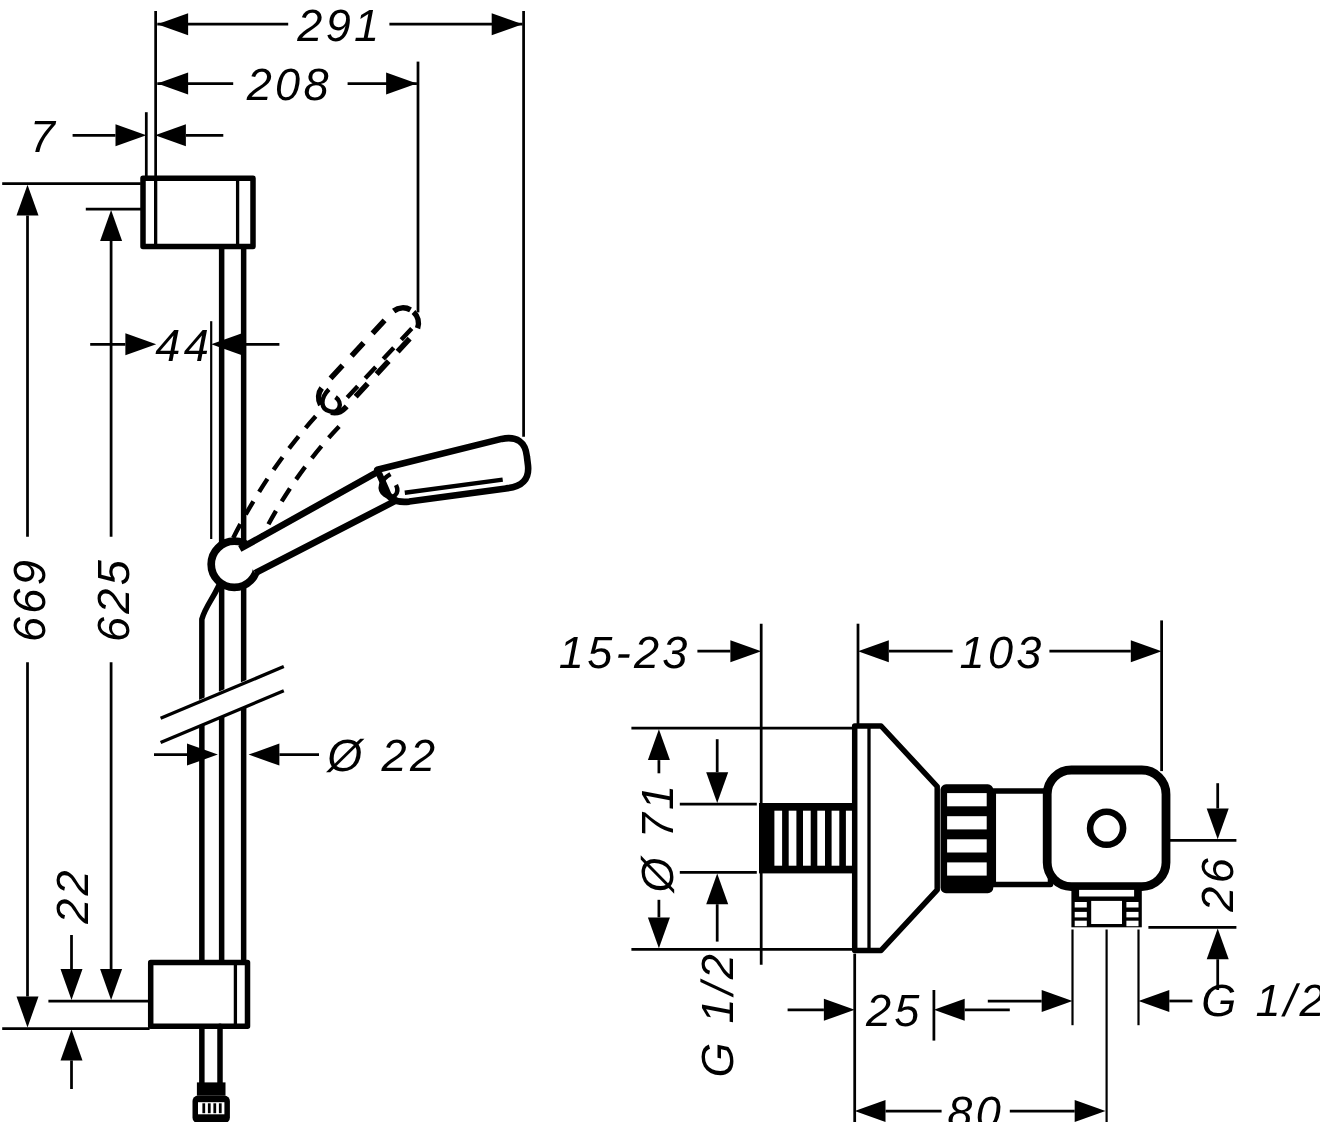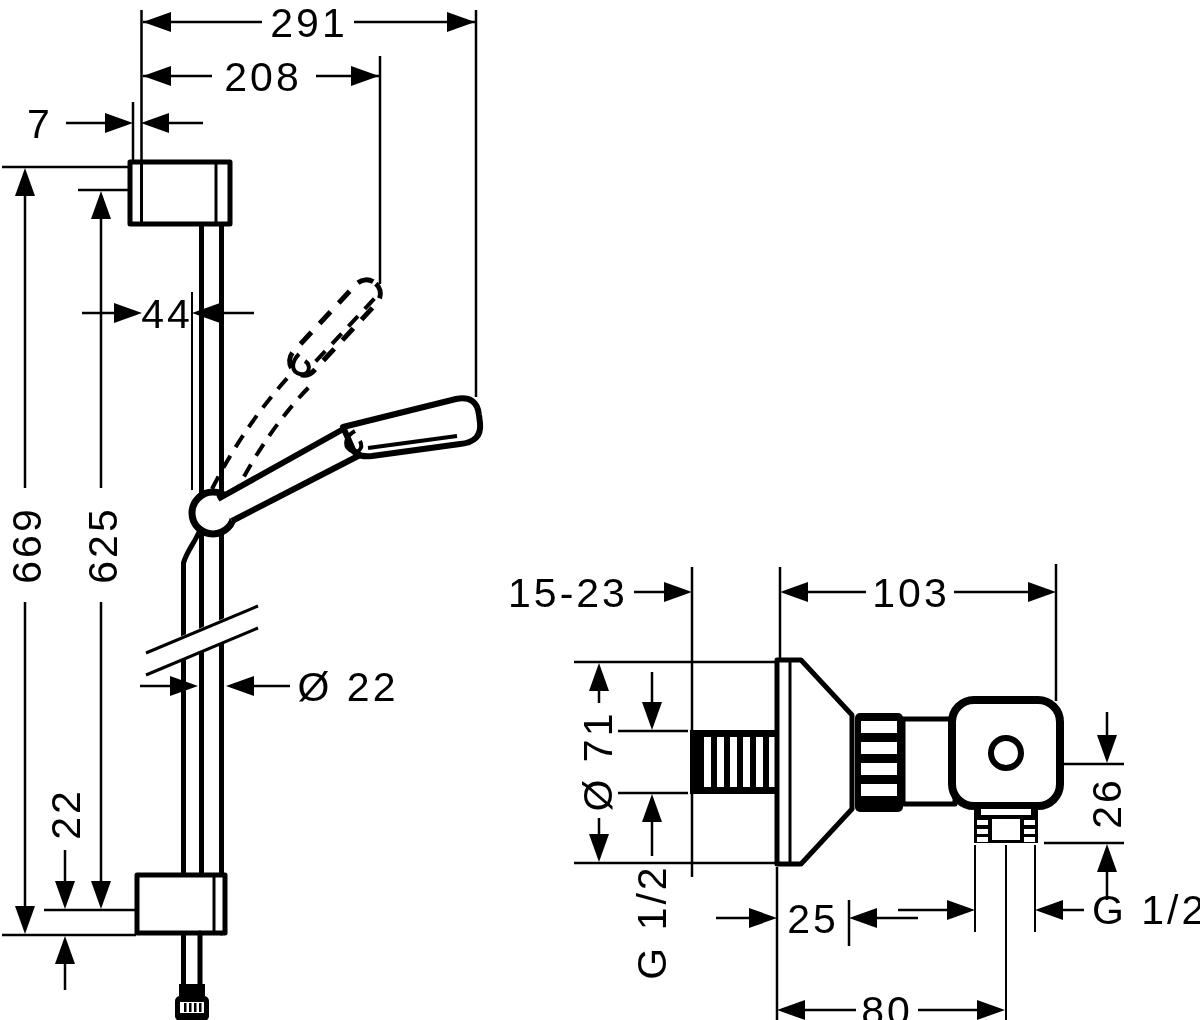--- a/index.html
+++ b/index.html
@@ -1,16 +1,16 @@
 <!DOCTYPE html>
 <html><head>
 <meta charset="utf-8">
 <style>
   html,body{margin:0;padding:0;background:#ffffff;}
-  .page{width:1200px;height:1020px;background:#fff;position:relative;font-family:"Liberation Sans",sans-serif;}
+  .page{width:1200px;height:1020px;background:#fff;position:relative;font-family:"Liberation Sans",sans-serif;font-style:italic;}
   svg{display:block;}
   .dim  {stroke:#000;stroke-width:2.5;fill:none;}
   .thin {stroke:#000;stroke-width:2;fill:none;}
   .ah   {fill:#000;stroke:none;}
   .out5 {stroke:#000;stroke-width:5;fill:#fff;stroke-linejoin:round;}
   .out6 {stroke:#000;stroke-width:6;fill:#fff;stroke-linejoin:round;}
   .out8 {stroke:#000;stroke-width:8;fill:#fff;stroke-linejoin:round;}
   .ln3  {stroke:#000;stroke-width:3;fill:none;}
   .ln4  {stroke:#000;stroke-width:4;fill:none;}
   .ln5  {stroke:#000;stroke-width:5;fill:none;stroke-linecap:round;}

